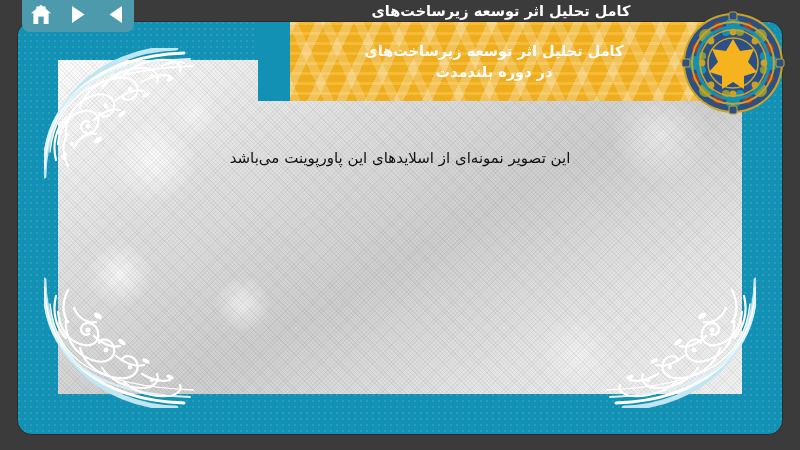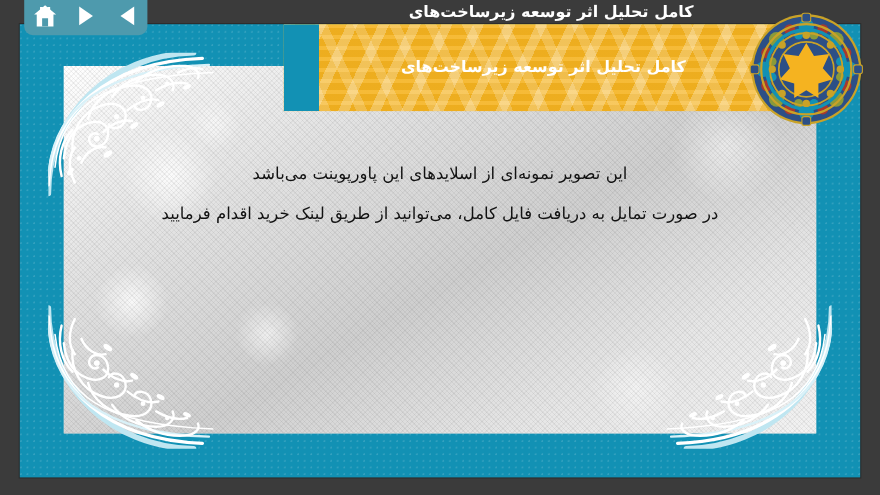--- a/index.html
+++ b/index.html
@@ -47,20 +47,21 @@
   
   .slide {
     position: absolute;
     left: 18px;
     top: 22px;
     width: 764px;
     height: 412px;
     background: #1291b4;
     overflow: hidden;
     box-shadow: 0 0 0 1px rgba(0,0,0,0.25);
+    border-radius: 14px;
   }
 
   
   .slide::before {
     content: "";
     position: absolute;
     inset: 0;
     background-image:
       radial-gradient(circle at 1px 1px, rgba(255,255,255,0.16) 0.6px, transparent 0.9px);
     background-size: 6px 6px;
@@ -347,30 +348,30 @@
           <ellipse cx="54" cy="92" rx="4.5" ry="2.4" transform="rotate(-35 54 92)"></ellipse>
           <ellipse cx="78" cy="66" rx="4.2" ry="2.2" transform="rotate(-35 78 66)"></ellipse>
           <ellipse cx="102" cy="47" rx="4" ry="2.1" transform="rotate(-30 102 47)"></ellipse>
           <ellipse cx="126" cy="31" rx="3.8" ry="2" transform="rotate(-25 126 31)"></ellipse>
         </g>
       </svg>
     </div>
 
     <div class="body-text">
       <span class="bline">این تصویر نمونه‌ای از اسلایدهای این پاورپوینت می‌باشد</span>
-      <span class="bline">در صورت تمایل به دریافت فایل کامل، می‌توانید از طریق لینک خرید اقدام فرمایید</span>
     </div>
 
   </div>
 
   <div class="title-banner">
     <div class="chev"></div>
     <div class="banner-cap"></div>
     <div class="title-text">
       <span class="ln">کامل تحلیل اثر توسعه زیرساخت‌های</span>
+      <span class="ln">در دوره بلندمدت</span>
     </div>
   </div>
 
   <div class="title-overflow">کامل تحلیل اثر توسعه زیرساخت‌های</div>
 
   <div class="medallion">
     <svg width="110" height="110" viewBox="0 0 110 110" xmlns="http://www.w3.org/2000/svg">
       <defs>
         <clipPath id="ringclip">
           <path d="M55 7 A48 48 0 1 1 54.9 7 Z M55 31 A24 24 0 1 0 55.1 31 Z"></path>

